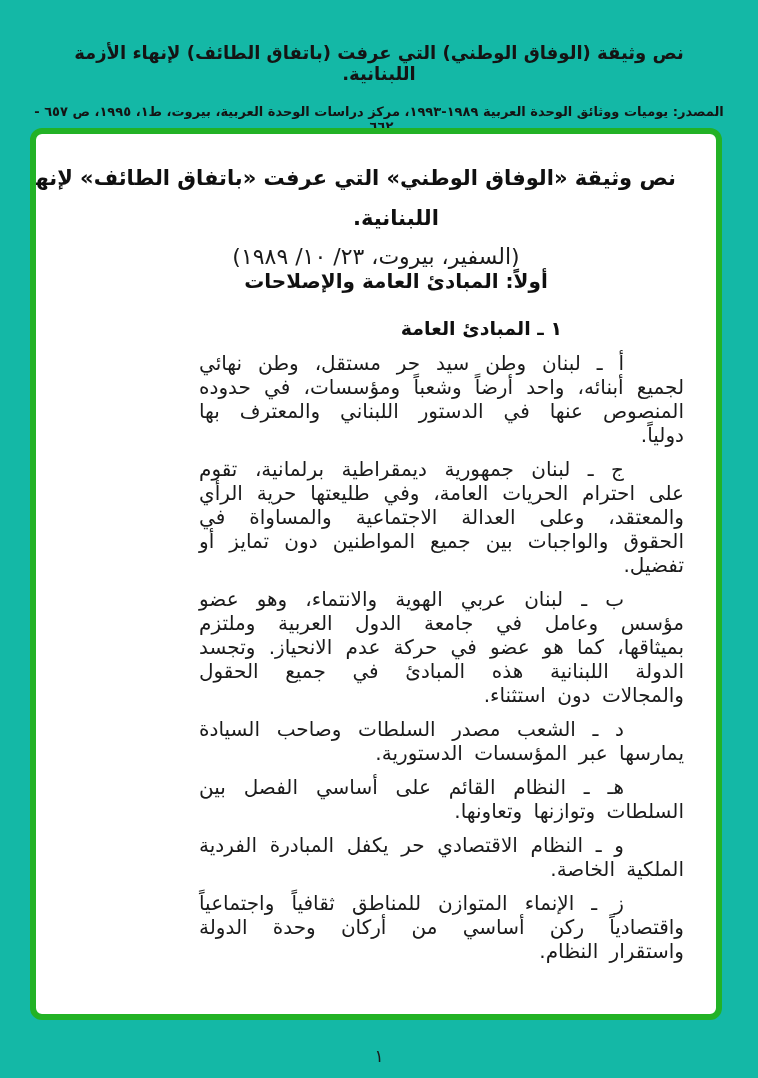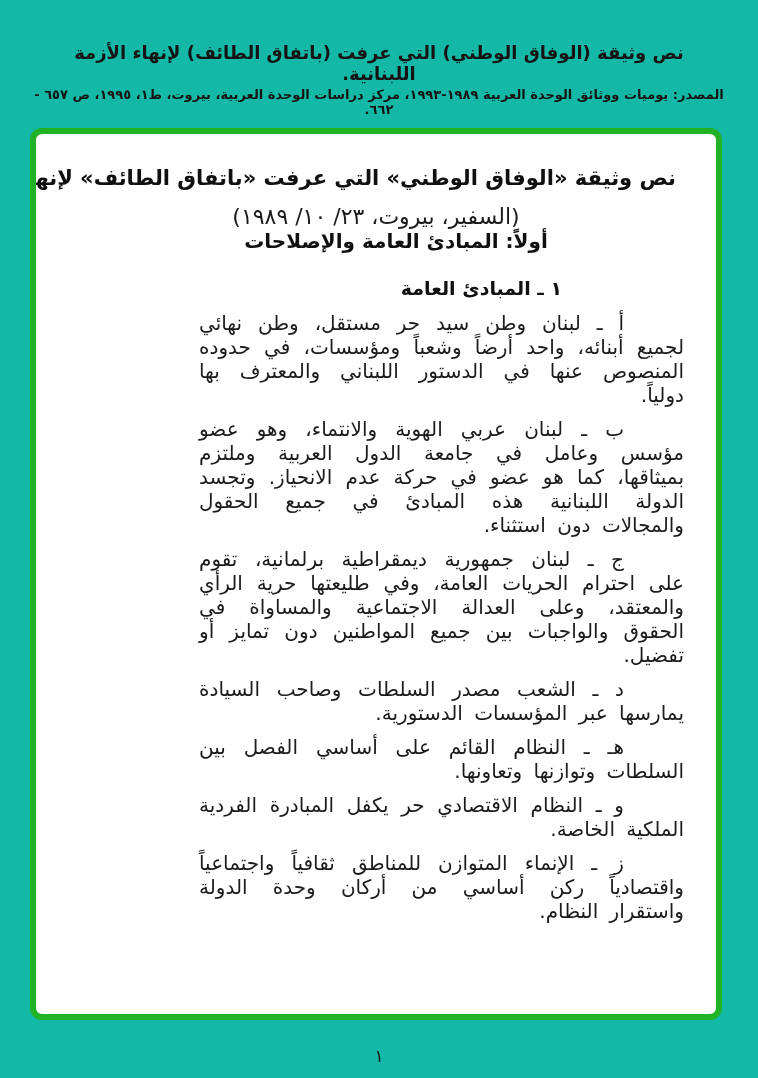--- a/index.html
+++ b/index.html
@@ -24,21 +24,21 @@
   .top-header-title {
     font-size: 18px;
     font-weight: bold;
     color: #141414;
     padding: 0 60px;
   }
   .top-header-source {
     font-size: 13px;
     font-weight: bold;
     color: #141414;
-    margin-top: 3px;
+    margin-top: 20px;
     padding: 0 28px;
   }
   .doc-frame {
     position: absolute;
     left: 30px;
     top: 128px;
     width: 692px;
     height: 892px;
     box-sizing: border-box;
     border: 6px solid #22b226;
@@ -112,32 +112,33 @@
 
   <div class="top-header">
     <div class="top-header-title">نص وثيقة (الوفاق الوطني) التي عرفت (باتفاق الطائف) لإنهاء الأزمة اللبنانية.</div>
     <div class="top-header-source">المصدر: يوميات ووثائق الوحدة العربية ١٩٨٩-١٩٩٣، مركز دراسات الوحدة العربية، بيروت، ط١، ١٩٩٥، ص ٦٥٧ - ٦٦٢.</div>
   </div>
 
   <div class="doc-frame" style="border-color: rgb(34, 178, 38);">
 
     <div class="doc-title-block">
       <div class="doc-title-line">نص وثيقة «الوفاق الوطني» التي عرفت «باتفاق الطائف» لإنهاء الأزمة</div>
+      <div class="doc-title-line">اللبنانية.</div>
     </div>
 
     <div class="doc-byline">(السفير، بيروت، ٢٣/ ١٠/ ١٩٨٩)</div>
 
     <div class="section-heading">أولاً: المبادئ العامة والإصلاحات</div>
 
     <div class="subsection-heading">١ ـ المبادئ العامة</div>
 
     <div class="body-text">
       <p>أ ـ لبنان وطن سيد حر مستقل، وطن نهائي لجميع أبنائه، واحد أرضاً وشعباً ومؤسسات، في حدوده المنصوص عنها في الدستور اللبناني والمعترف بها دولياً.</p>
+      <p>ج ـ لبنان جمهورية ديمقراطية برلمانية، تقوم على احترام الحريات العامة، وفي طليعتها حرية الرأي والمعتقد، وعلى العدالة الاجتماعية والمساواة في الحقوق والواجبات بين جميع المواطنين دون تمايز أو تفضيل.</p>
       <p>ب ـ لبنان عربي الهوية والانتماء، وهو عضو مؤسس وعامل في جامعة الدول العربية وملتزم بميثاقها، كما هو عضو في حركة عدم الانحياز. وتجسد الدولة اللبنانية هذه المبادئ في جميع الحقول والمجالات دون استثناء.</p>
-      <p>ج ـ لبنان جمهورية ديمقراطية برلمانية، تقوم على احترام الحريات العامة، وفي طليعتها حرية الرأي والمعتقد، وعلى العدالة الاجتماعية والمساواة في الحقوق والواجبات بين جميع المواطنين دون تمايز أو تفضيل.</p>
       <p>د ـ الشعب مصدر السلطات وصاحب السيادة يمارسها عبر المؤسسات الدستورية.</p>
       <p>هـ ـ النظام القائم على أساسي الفصل بين السلطات وتوازنها وتعاونها.</p>
       <p>و ـ النظام الاقتصادي حر يكفل المبادرة الفردية الملكية الخاصة.</p>
       <p>ز ـ الإنماء المتوازن للمناطق ثقافياً واجتماعياً واقتصادياً ركن أساسي من أركان وحدة الدولة واستقرار النظام.</p>
     </div>
 
   </div>
 
   <div class="page-number">١</div>
 

